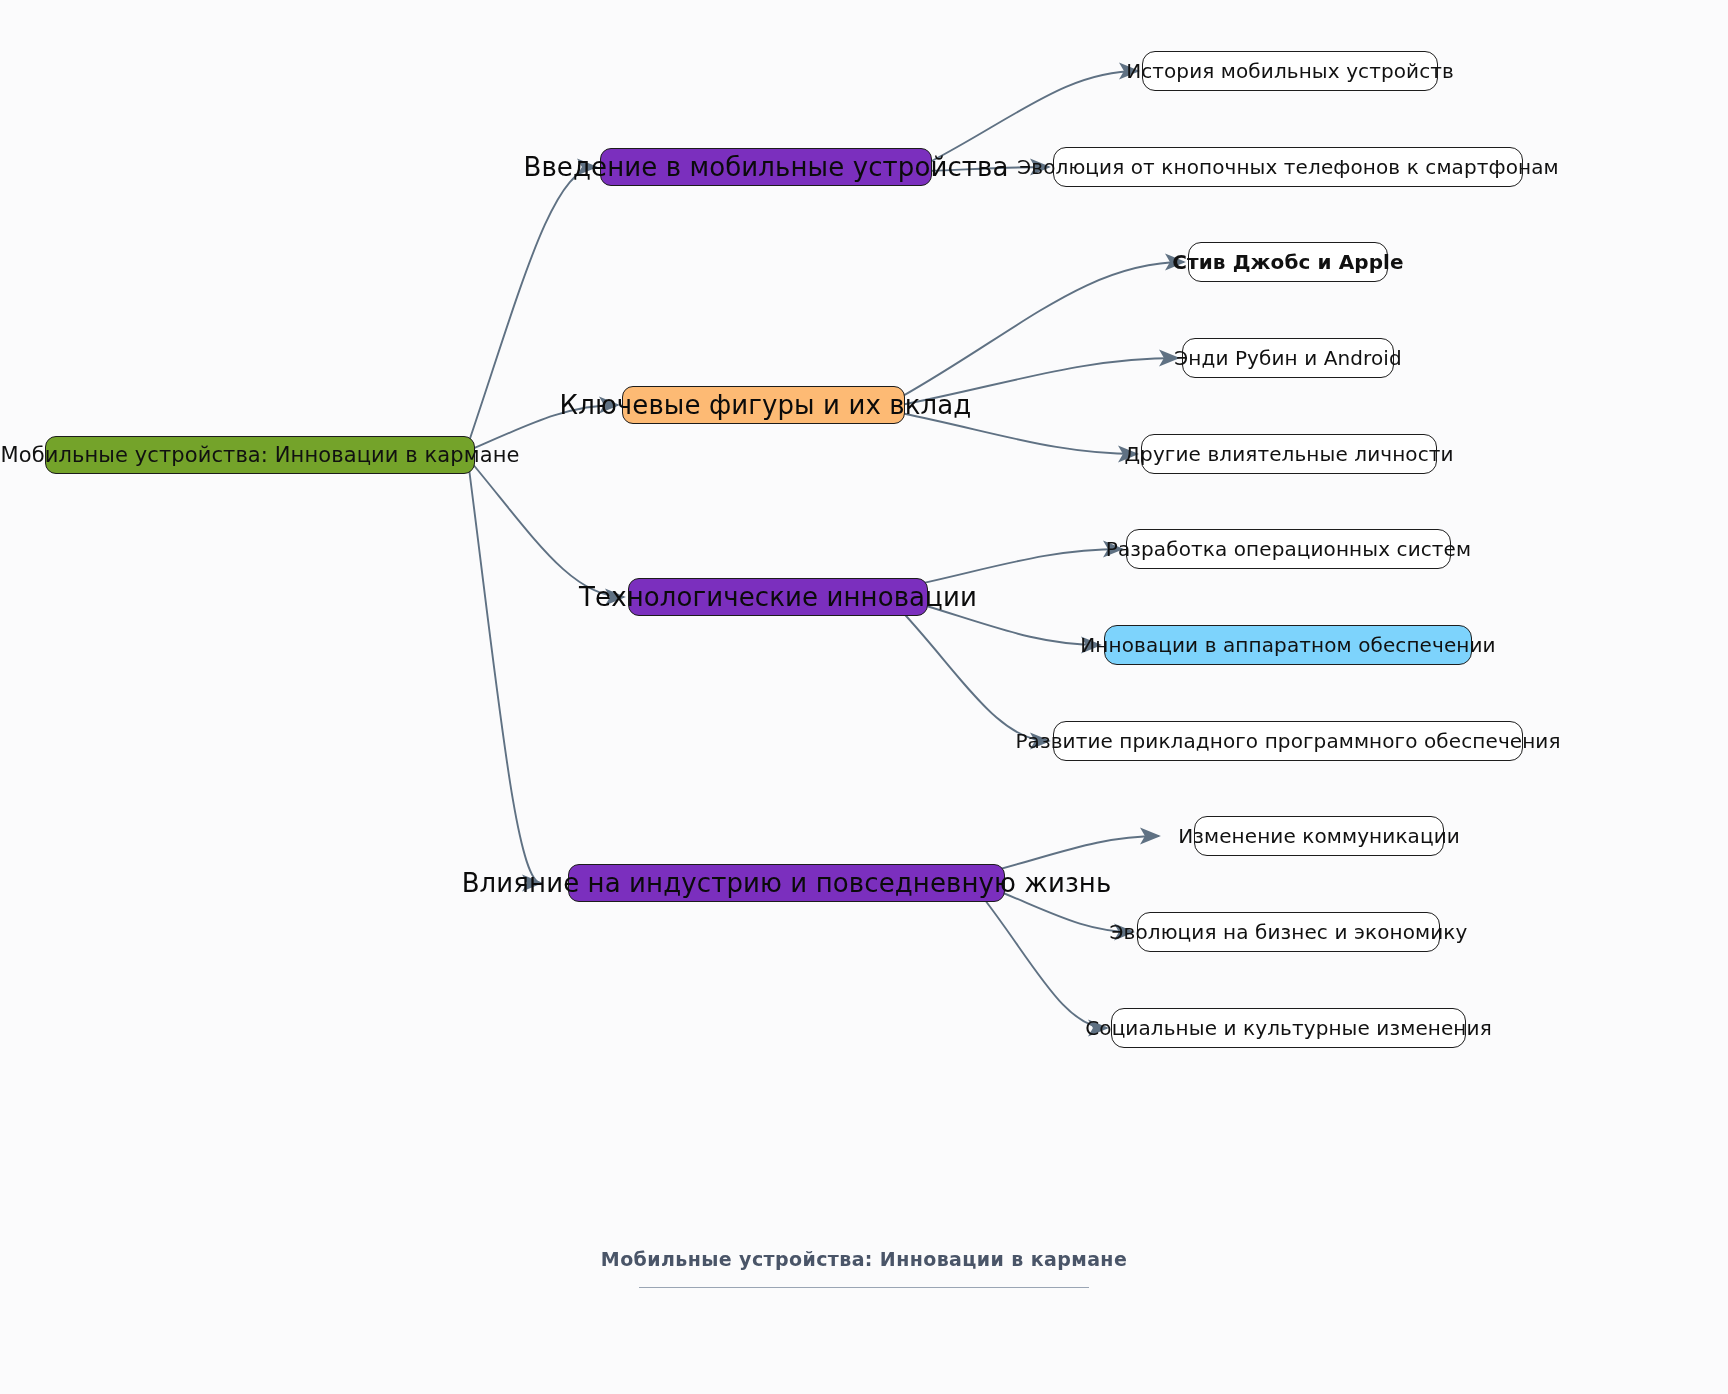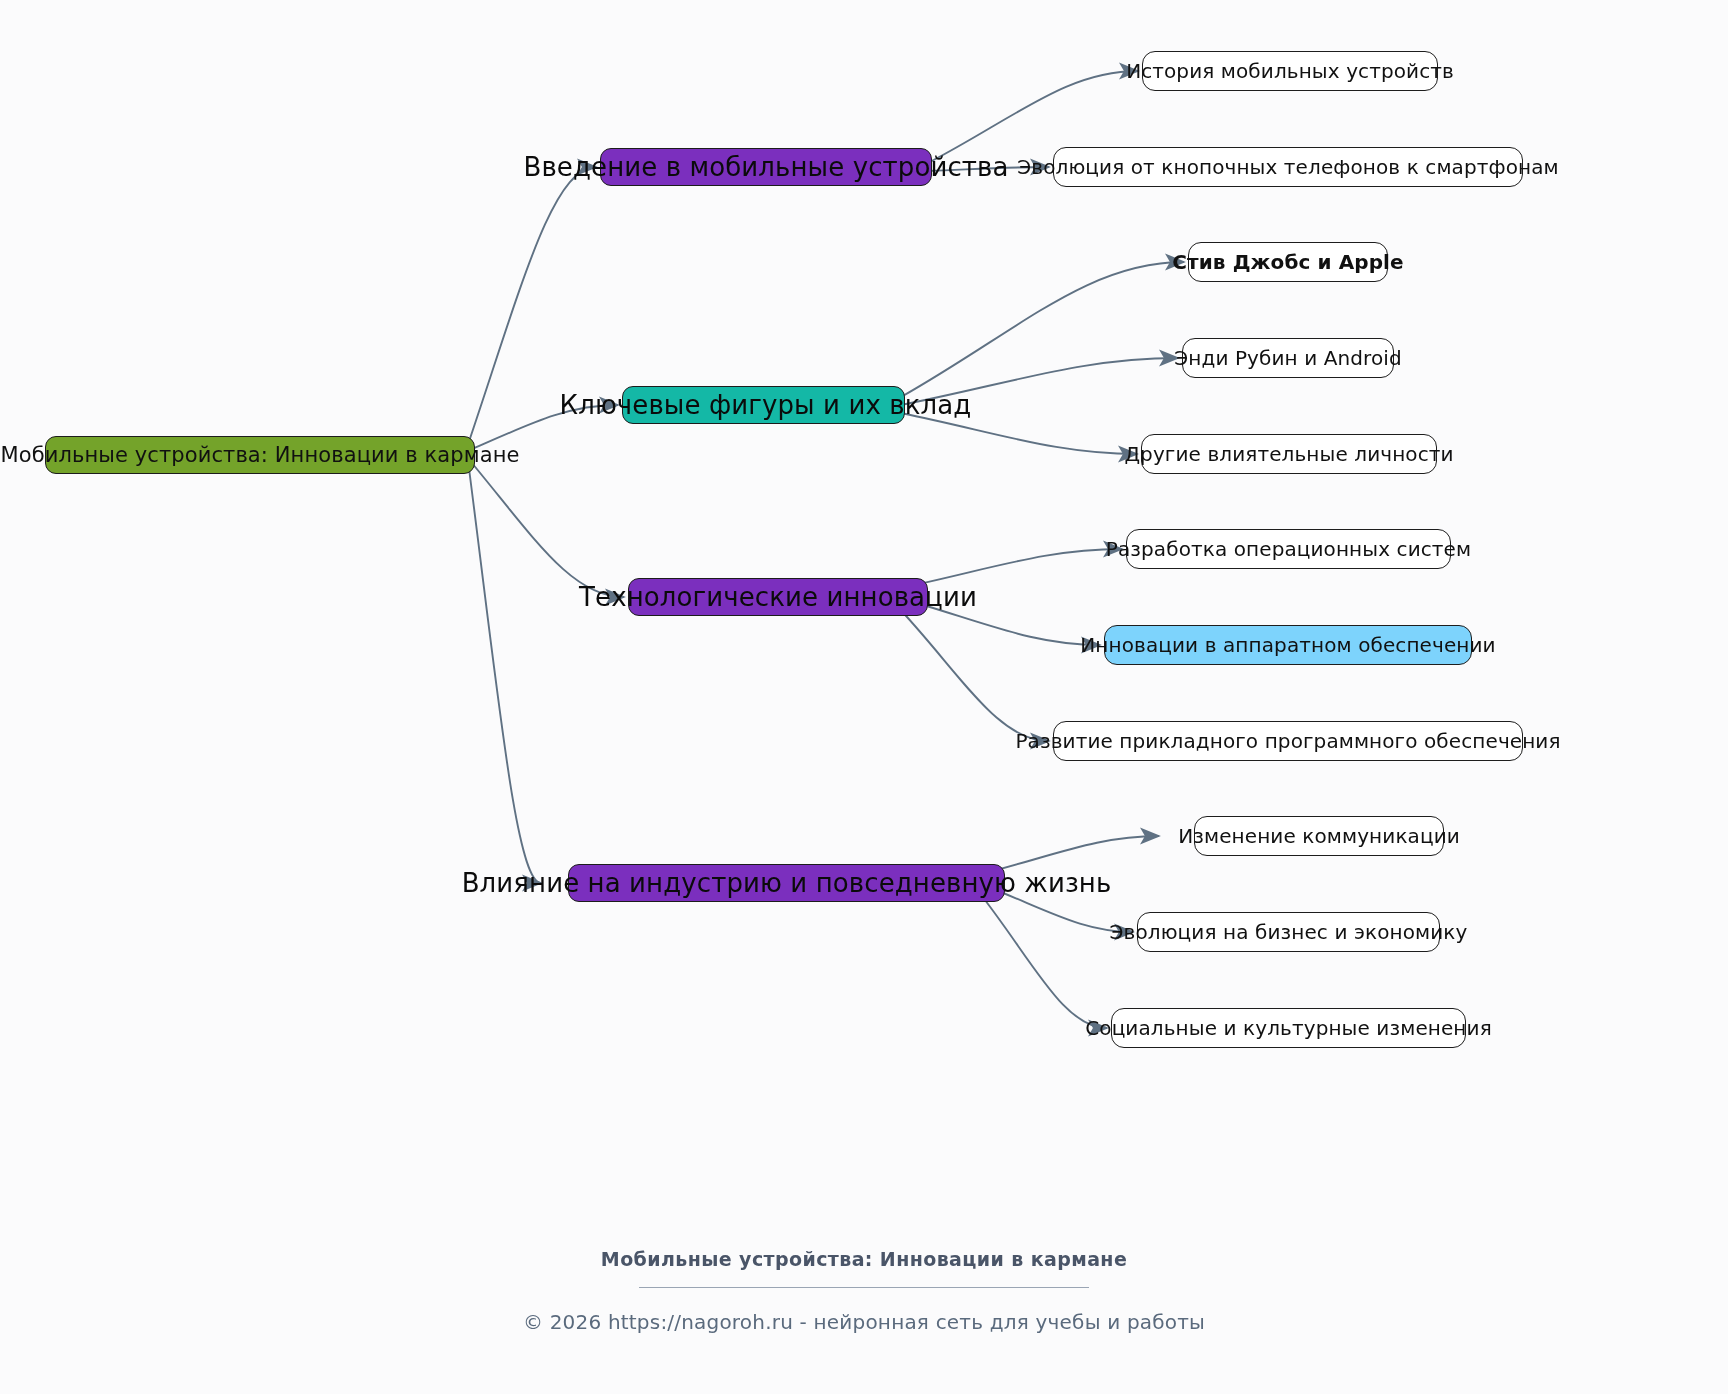--- a/index.html
+++ b/index.html
@@ -111,33 +111,32 @@
         <path d="M978,883 C1043.1,907.5 1080.3,932 1133,932"></path>
         <path d="M978,891 C1032.18,959.5 1063.14,1028 1107,1028"></path>
       </g>
   </svg>
 
   <div id="node-layer">
       <div class="node node-root" style="left: 45px; top: 436px; width: 430px; height: 38px; background: rgb(116, 163, 42);">Мобильные устройства: Инновации в кармане</div>
       <div class="node node-branch" style="left: 600px; top: 148px; width: 332px; height: 38px; background: rgb(123, 47, 190);">Введение в мобильные устройства</div>
       <div class="node node-leaf" style="left: 1142px; top: 51px; width: 296px; height: 40px; background: rgb(255, 255, 255);">История мобильных устройств</div>
       <div class="node node-leaf" style="left: 1053px; top: 147px; width: 470px; height: 40px; background: rgb(255, 255, 255);">Эволюция от кнопочных телефонов к смартфонам</div>
-      <div class="node node-branch" style="left: 622px; top: 386px; width: 283px; height: 38px; background: #14b8a6; padding-left: 20px;">Ключевые фигуры и их вклад</div>
+      <div class="node node-branch" style="left: 622px; top: 386px; width: 283px; height: 38px; background: #fdba74; padding-left: 20px;">Ключевые фигуры и их вклад</div>
       <div class="node node-leaf" style="left: 1188px; top: 242px; width: 200px; height: 40px; background: rgb(255, 255, 255); font-weight: bold;">Стив Джобс и Apple</div>
       <div class="node node-leaf" style="left: 1182px; top: 338px; width: 212px; height: 40px; background: rgb(255, 255, 255);">Энди Рубин и Android</div>
       <div class="node node-leaf" style="left: 1141px; top: 434px; width: 296px; height: 40px; background: rgb(255, 255, 255);">Другие влиятельные личности</div>
       <div class="node node-branch" style="left: 628px; top: 578px; width: 300px; height: 38px; background: rgb(123, 47, 190);">Технологические инновации</div>
       <div class="node node-leaf" style="left: 1126px; top: 529px; width: 325px; height: 40px; background: rgb(255, 255, 255);">Разработка операционных систем</div>
       <div class="node node-leaf" style="left: 1104px; top: 625px; width: 368px; height: 40px; background: #7dd3fc;">Инновации в аппаратном обеспечении</div>
       <div class="node node-leaf" style="left: 1053px; top: 721px; width: 470px; height: 40px; background: rgb(255, 255, 255);">Развитие прикладного программного обеспечения</div>
       <div class="node node-branch" style="left: 568px; top: 864px; width: 437px; height: 38px; background: rgb(123, 47, 190);">Влияние на индустрию и повседневную жизнь</div>
       <div class="node node-leaf" style="left: 1163px; top: 816px; width: 250px; height: 40px; background: rgb(255, 255, 255); margin-left: 31px;">Изменение коммуникации</div>
       <div class="node node-leaf" style="left: 1137px; top: 912px; width: 303px; height: 40px; background: rgb(255, 255, 255);">Эволюция на бизнес и экономику</div>
       <div class="node node-leaf" style="left: 1111px; top: 1008px; width: 355px; height: 40px; background: rgb(255, 255, 255);">Социальные и культурные изменения</div>
     </div>
 
   <div class="footer" style="top:1248px;">
     <div class="footer-title">Мобильные устройства: Инновации в кармане</div>
     <div class="footer-rule"></div>
-    <div class="footer-copy">© 2026 https://nagoroh.ru - нейронная сеть для учебы и работы</div>
   </div>
 
 </div>
 
 </body></html>

